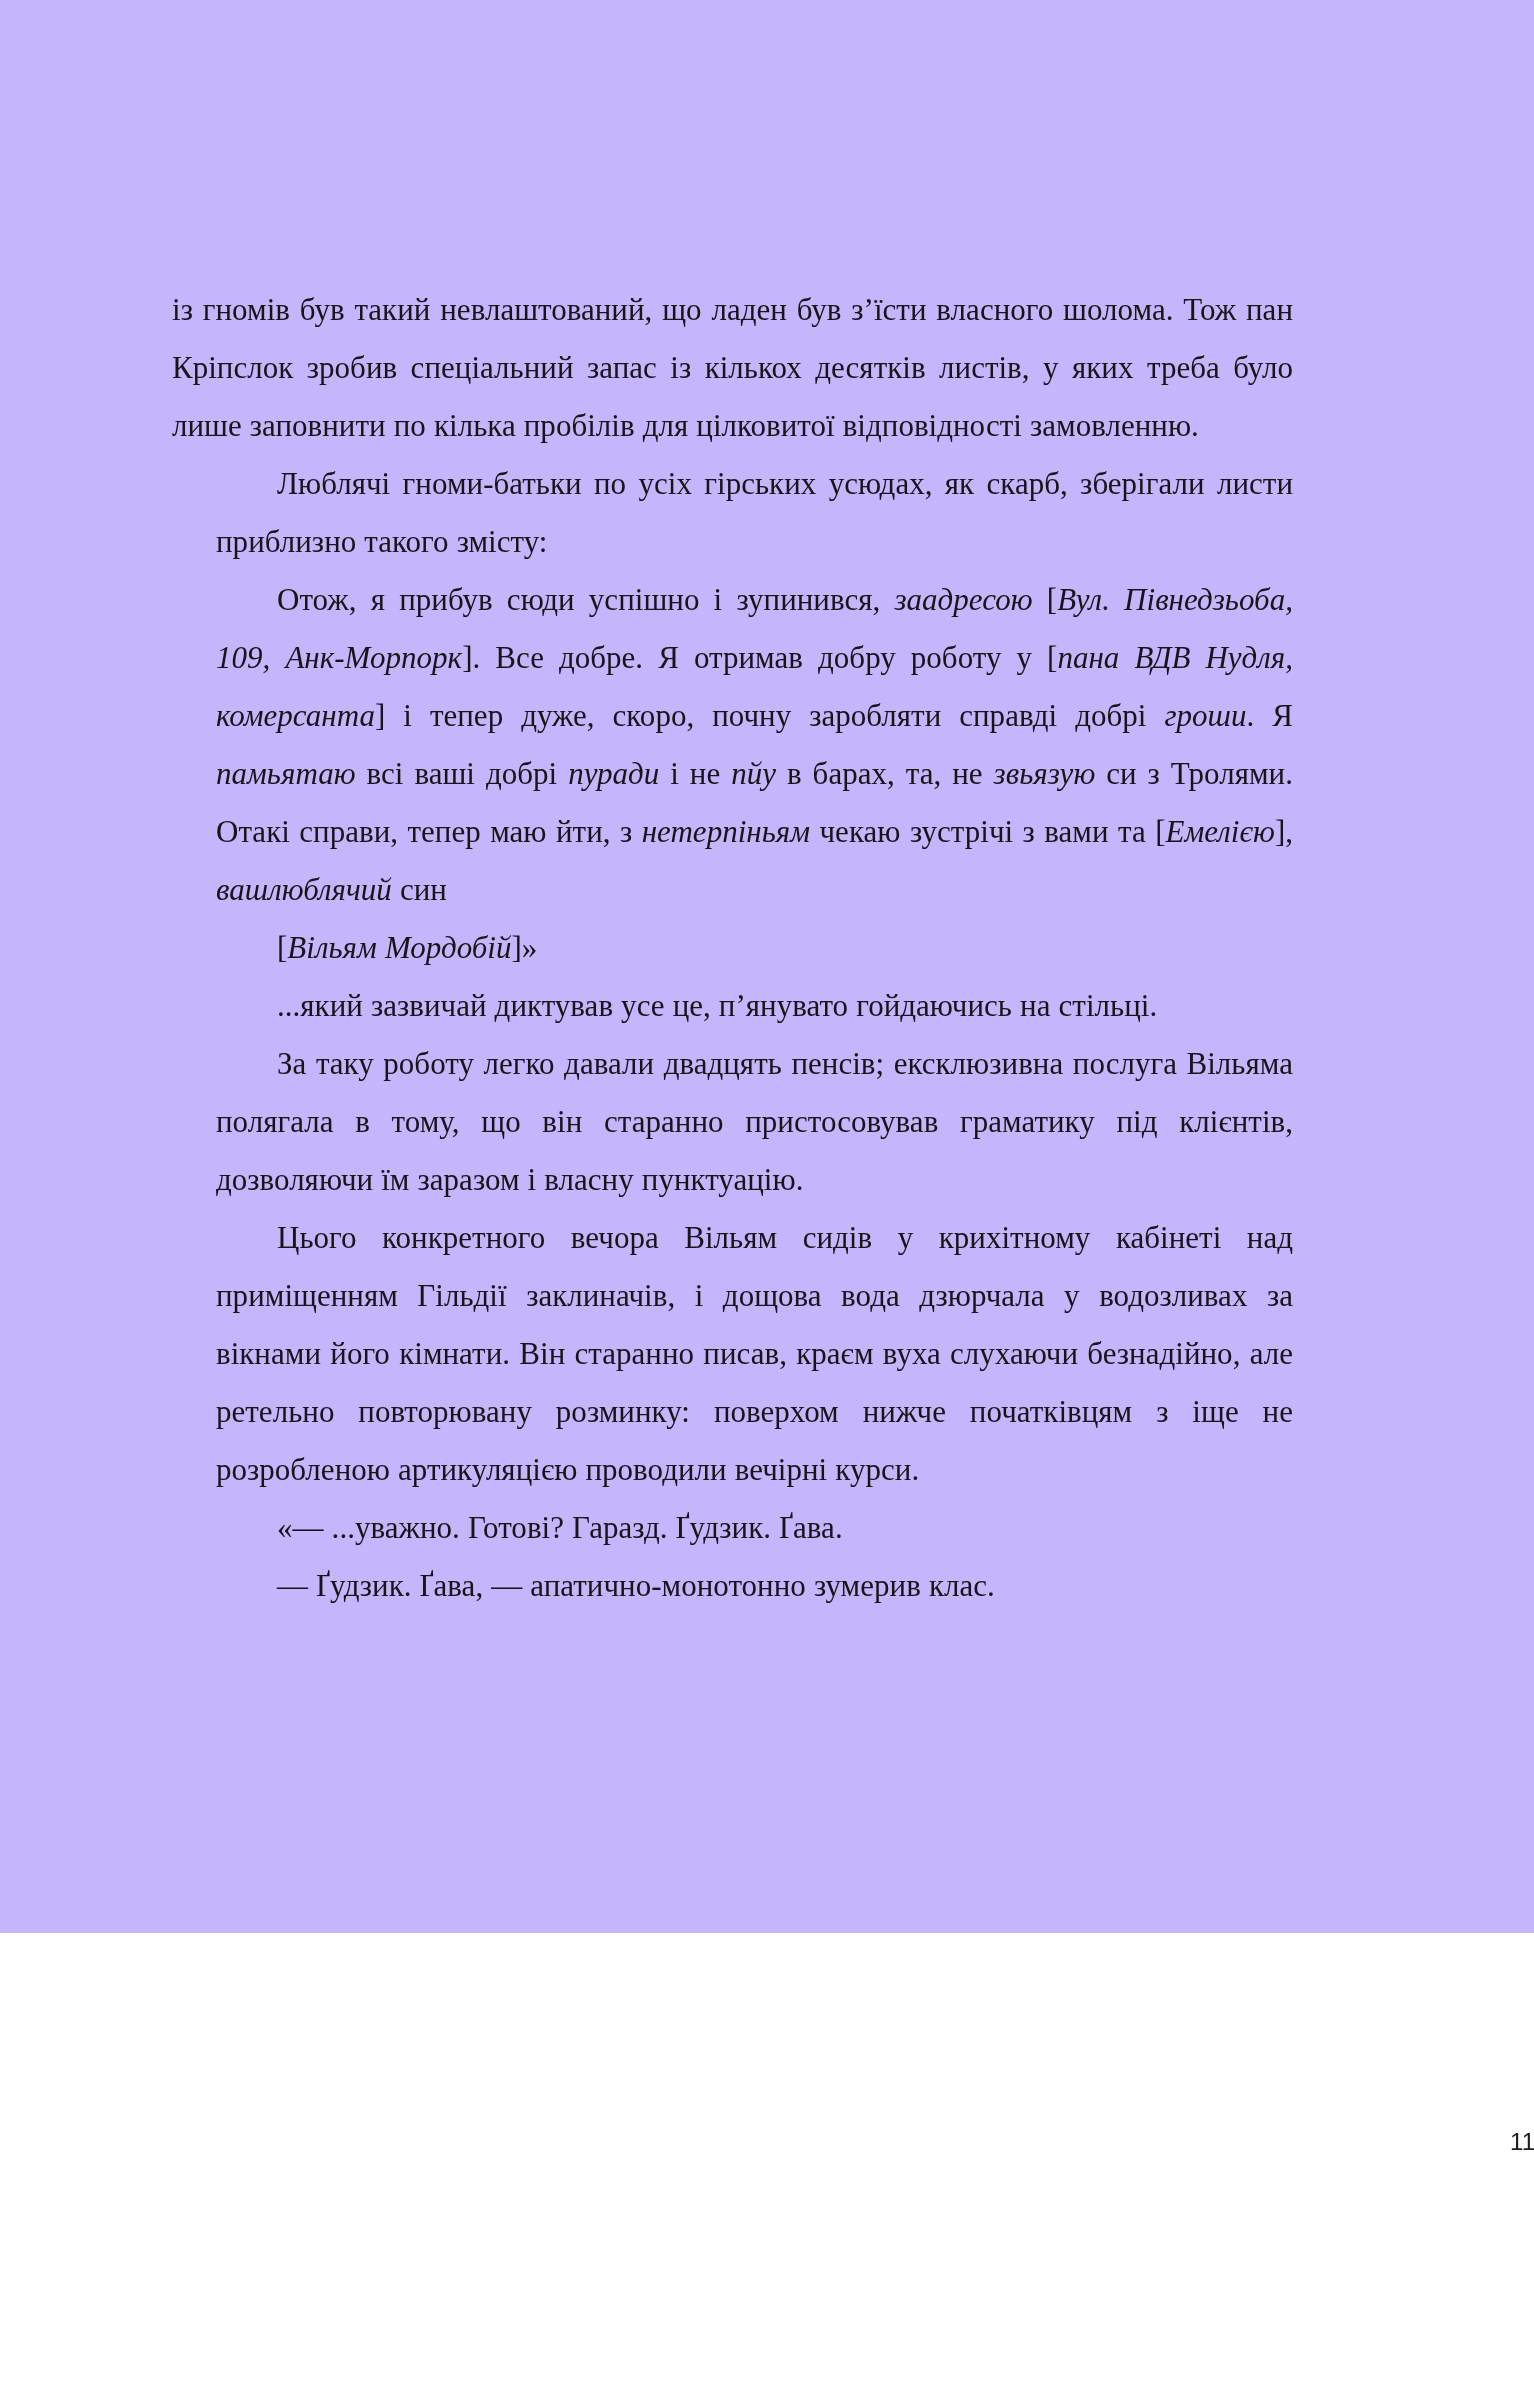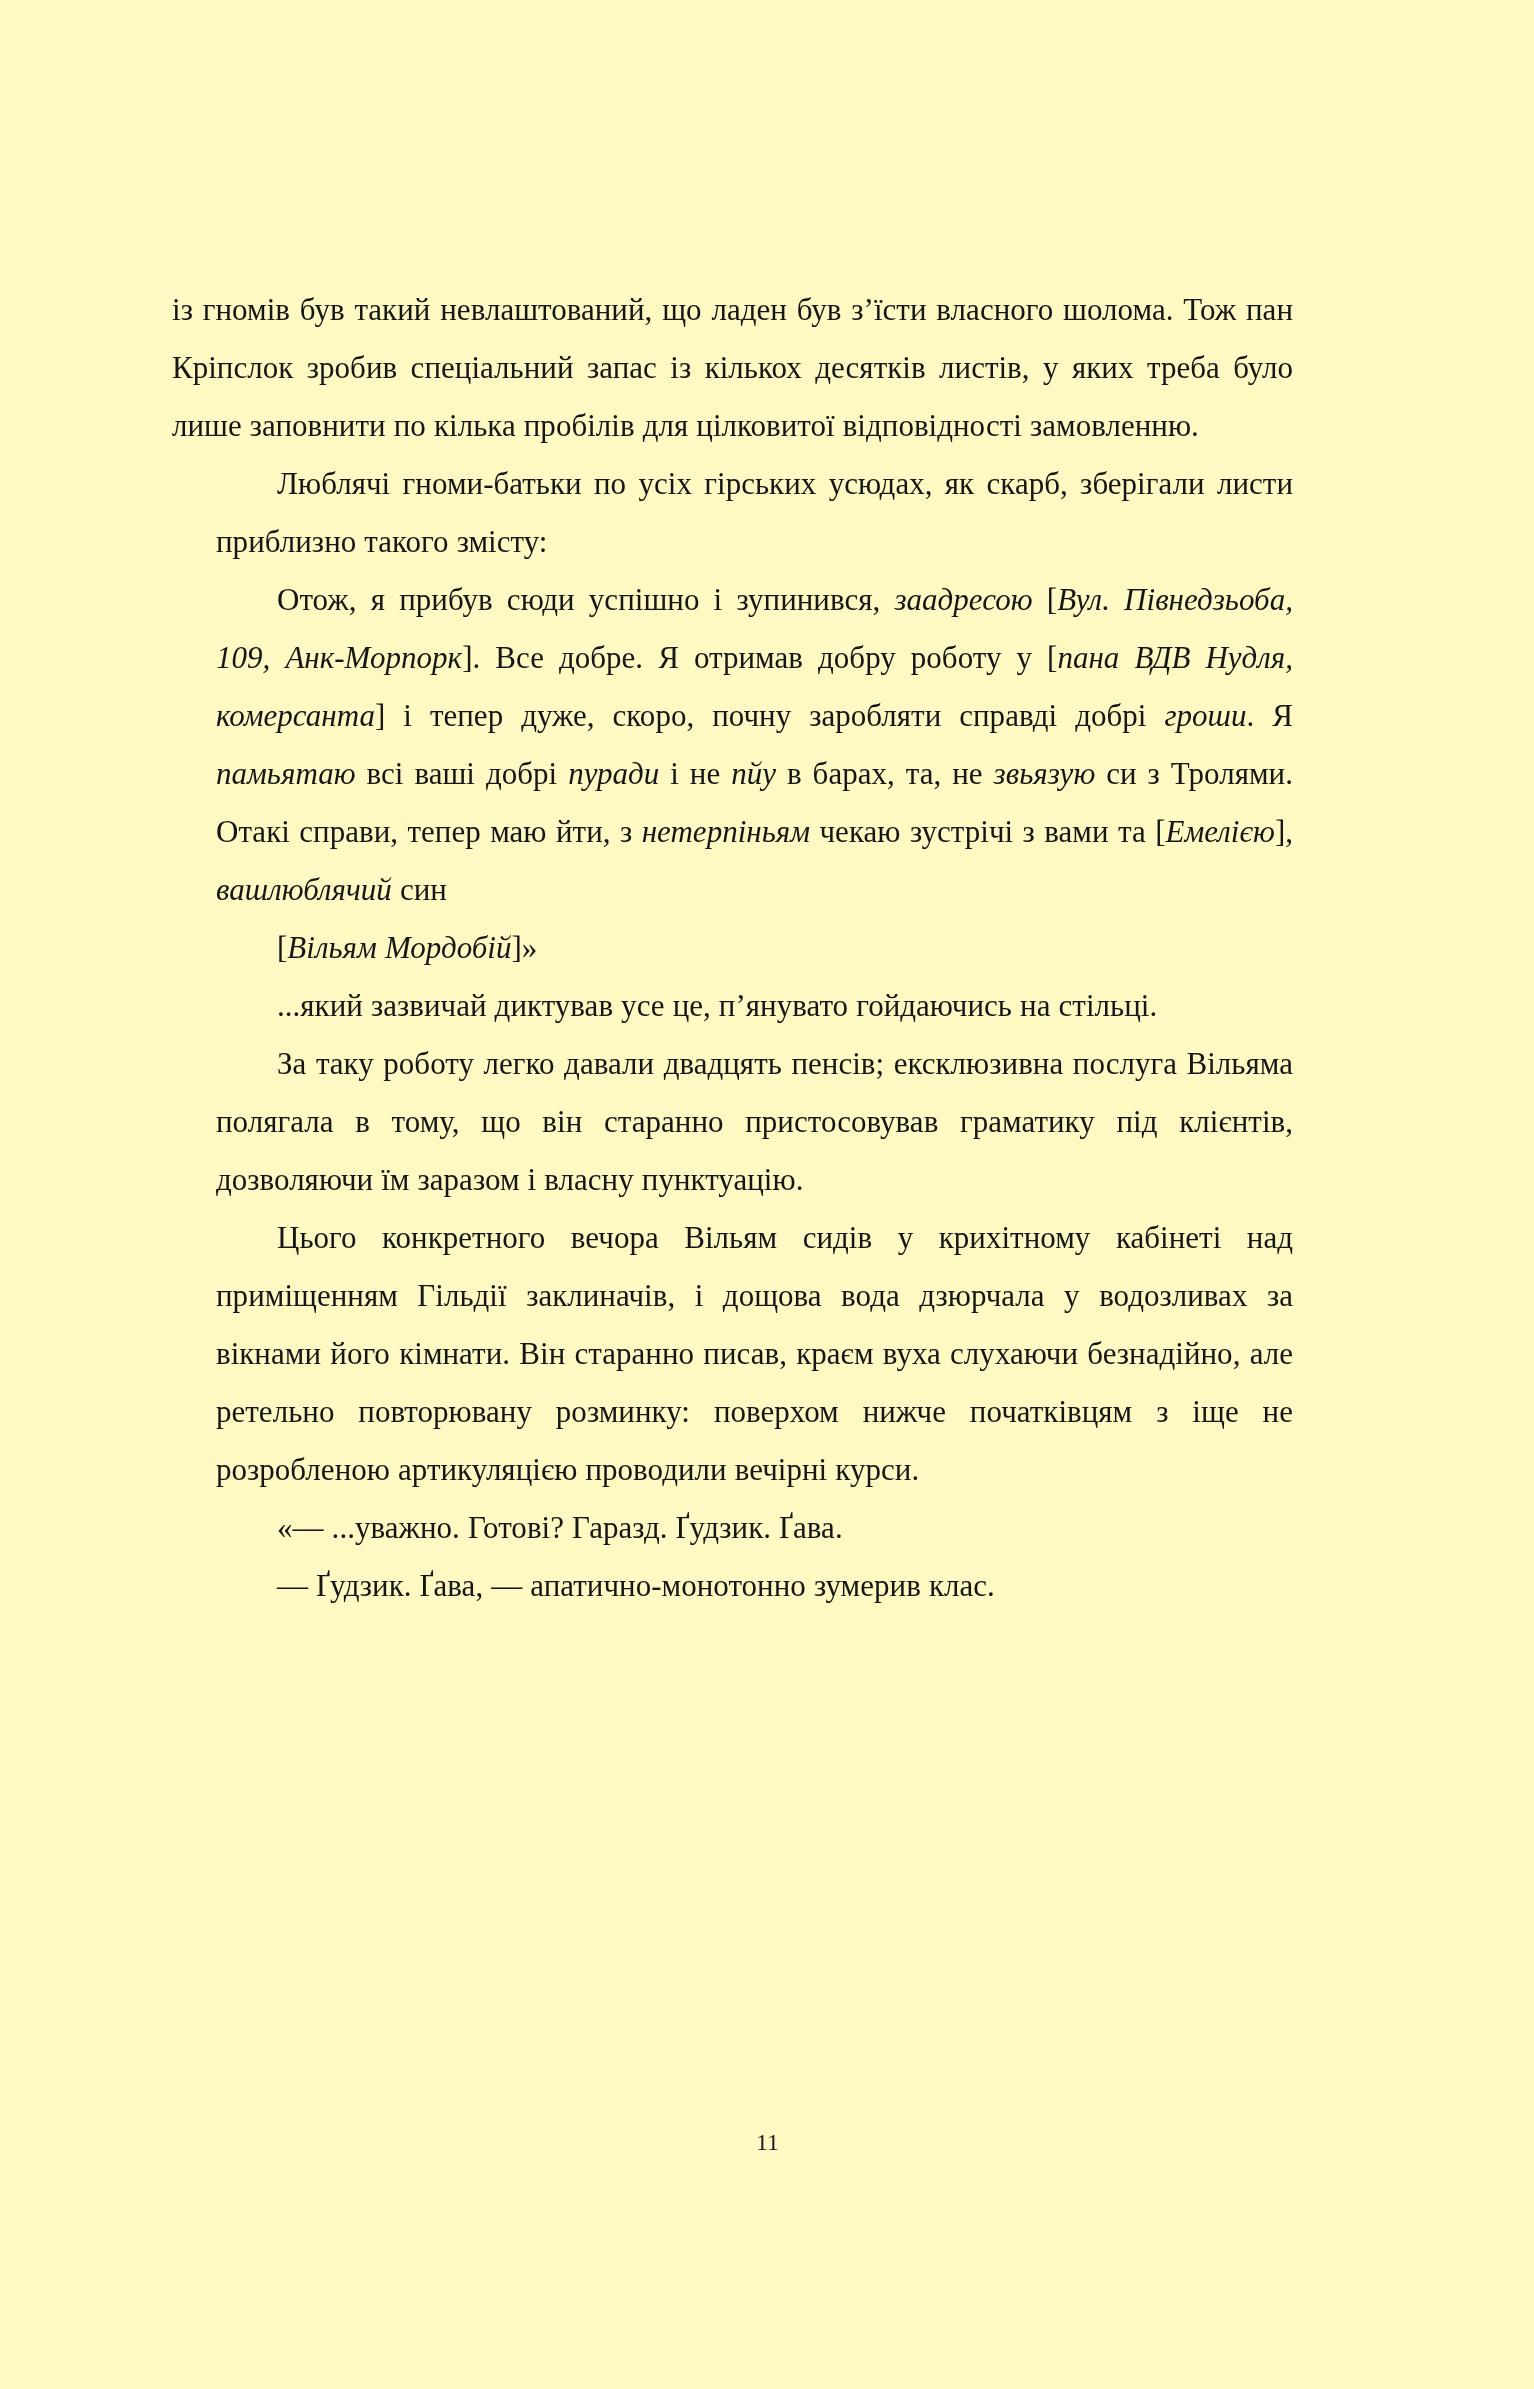--- a/index.html
+++ b/index.html
@@ -15,22 +15,22 @@
     font-family: "Liberation Serif", "DejaVu Serif", serif;
     color: #161616;
     overflow: hidden;
   }
 
   .page {
     position: absolute;
     left: 0;
     top: 0;
     width: 1535px;
-    height: 2389px;
-    background: #fef9c3;
+    height: 1933px;
+    background: #c4b5fd;
   }
 
   .text-column {
     position: absolute;
     left: 172px;
     top: 281px;
     width: 1121px;
   }
 
   .para {
@@ -58,25 +58,25 @@
   .para i,
   .para .it {
     font-style: italic;
   }
 
   .page-number {
     position: absolute;
     left: 0;
     top: 2126px;
     width: 1535px;
-    text-align: center;
+    text-align: right;
     font-size: 24px;
     line-height: 32px;
     color: #1c1c1c;
-    font-family: Liberation Serif, serif;
+    font-family: Liberation Sans, sans-serif;
   }
 </style>
 </head>
 <body>
 
 <div class="page">
 
   <div class="text-column" id="text-column">
 
   <p class="para flush"><span>із гномів був такий невлаштований, що ладен був з’їсти власного шолома. Тож пан Кріпслок зробив спеціальний запас із кількох десятків листів, у яких треба було лише заповнити по кілька пробілів для цілковитої відповідності замовленню.</span></p>

